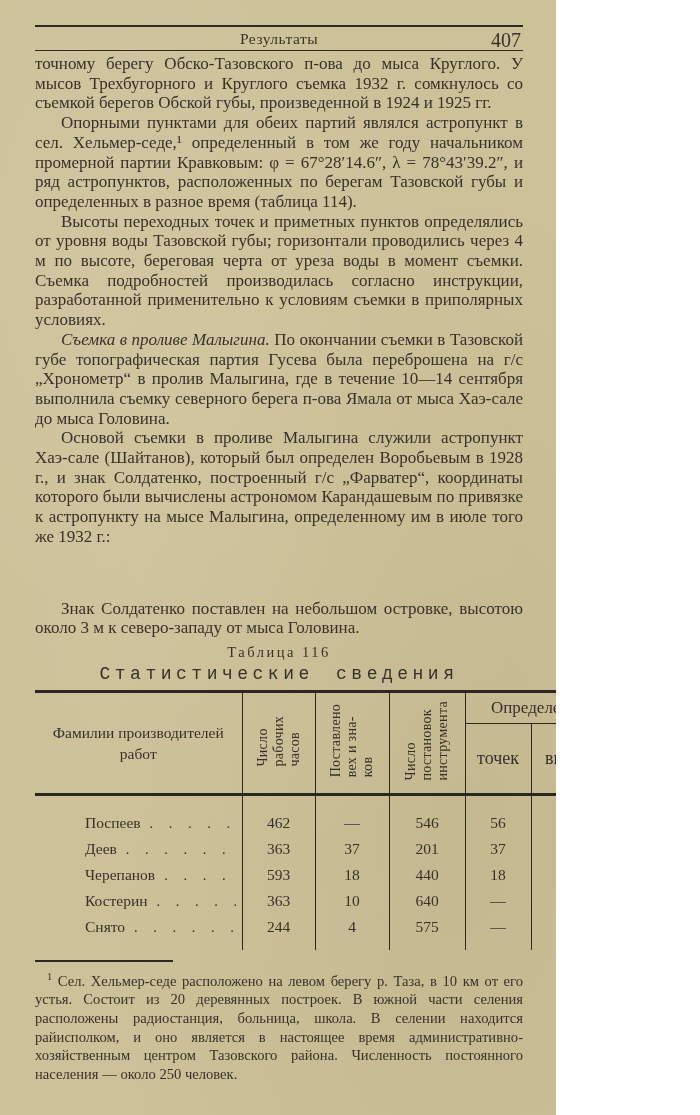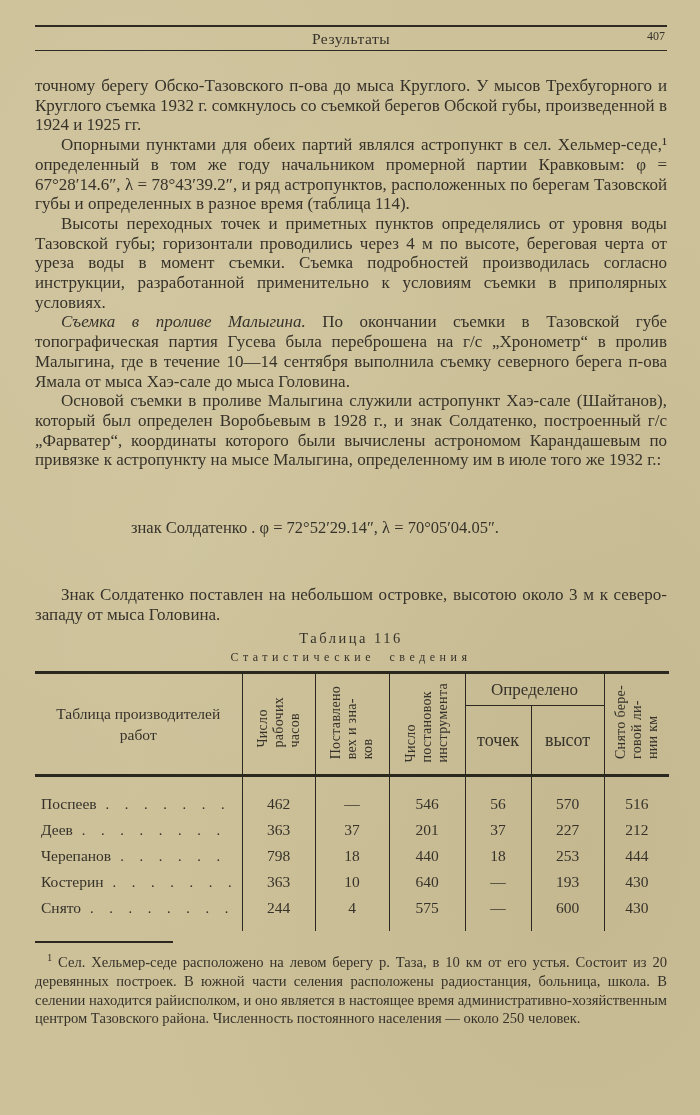--- a/index.html
+++ b/index.html
@@ -1,66 +1,66 @@
 <!DOCTYPE html>
 <html><head>
 <meta charset="utf-8">
 <style>
   html,body { margin:0; padding:0; }
   .page {
     position:relative;
-    width:700px; height:1115px;
+    width:556px; height:1115px;
     overflow:hidden;
     box-sizing:border-box;
     background:
       radial-gradient(ellipse at 18% 22%, rgba(255,255,240,.07), transparent 45%),
       radial-gradient(ellipse at 82% 75%, rgba(110,92,50,.09), transparent 55%),
       radial-gradient(ellipse at 50% 50%, rgba(255,250,220,.05), transparent 70%),
       #cdc199;
     font-family:"Liberation Serif","DejaVu Serif",serif;
     color:#36322a;
   }
   .content { padding:25px 33px 0 35px; }
 
   
   .top-rule { border-top:2.5px solid #2e2b23; }
   .running-head { position:relative; height:21px; margin-top:2px; border-bottom:1.4px solid #2e2b23; }
   .running-title { position:absolute; left:0; right:0; top:1px; text-align:center; font-size:15.5px; letter-spacing:.5px; }
-  .running-page { position:absolute; right:2px; top:0; font-size:12px; }
-
-  
-  .bodytext { margin-top:25px; font-size:17px; line-height:19.7px; text-align:justify; }
+  .running-page { position:absolute; right:2px; top:0; font-size:20px; }
+
+  
+  .bodytext { margin-top:3px; font-size:17px; line-height:19.7px; text-align:justify; }
   .bodytext p { margin:0; text-indent:26px; }
   .bodytext p.noindent { text-indent:0; }
   .lead-italic { font-style:italic; }
 
   .coords { margin:5px 0 5px 96px; white-space:pre; font-size:16.5px; line-height:21px; }
   .coords div { margin:0; }
 
   
   .table-label { text-align:center; font-size:14.5px; letter-spacing:2.5px; margin-top:6px; }
-  .table-title { text-align:center; font-size:12px; letter-spacing:4.5px; word-spacing:7px; margin-top:3px; }
+  .table-title { text-align:center; font-size:18px; letter-spacing:4.5px; word-spacing:7px; margin-top:3px;font-family:Liberation Mono, monospace; }
 
   
   table.stats { border-collapse:collapse; table-layout:fixed; width:634px; margin-top:6px; border-top:3px solid #2b2820; }
   .stats thead { border-bottom:3px solid #2b2820; }
   .stats th { font-weight:normal; padding:0; border-right:1.2px solid #2b2820; text-align:center; vertical-align:middle; }
   .stats thead tr.r1 th:last-child { border-right:none; }
   .th-names { font-size:15.5px; line-height:21px; white-space:pre-line; }
   .th-rot { height:100px; }
   .rot { display:inline-block; writing-mode:vertical-rl; transform:rotate(180deg); white-space:pre-line; font-size:14px; line-height:16px; letter-spacing:.3px; text-align:left; }
   .th-group { font-size:17px; height:30px; border-bottom:1.2px solid #2b2820; }
   .th-sub { font-size:18px; height:68px; }
   .stats td { padding:0 4px; border-right:1.2px solid #2b2820; font-size:15.5px; text-align:center; vertical-align:middle; height:26px; }
   .stats td:last-child, .stats th:last-child { border-right:none; }
   .stats thead tr.r2 th:last-child { border-right:1.2px solid #2b2820; }
   .stats tbody tr:first-child td { padding-top:14px; }
   .stats tbody tr:last-child td { padding-bottom:10px; }
   .td-name { text-align:left; }
-  .namewrap { display:flex; align-items:baseline; padding-left:2px; }
+  .namewrap { display:flex; align-items:baseline; padding-left:2px;margin-left:44px; }
   .nm { white-space:nowrap; }
   .leaders { flex:1 1 auto; overflow:hidden; white-space:nowrap; letter-spacing:6px; margin-left:9px; margin-right:2px; font-size:14.5px; }
 
   
   .footnote-sep { width:138px; border-top:2px solid #2b2820; margin:10px 0 6px; }
   .footnote { margin:0; font-size:14.6px; line-height:18.6px; text-align:justify; text-indent:12px; }
   .footnote sup { font-size:10.5px; }
 </style>
 </head>
 <body>
@@ -75,42 +75,41 @@
     </div>
 
     <div class="bodytext">
       <p class="noindent">точному берегу Обско-Тазовского п-ова до мыса Круглого. У мысов Трехбугорного и Круглого съемка 1932 г. сомкнулось со съемкой берегов Обской губы, произведенной в 1924 и 1925 гг.</p>
       <p>Опорными пунктами для обеих партий являлся астропункт в сел. Хельмер-седе,¹ определенный в том же году начальником промерной партии Кравковым: φ = 67°28′14.6″, λ = 78°43′39.2″, и ряд астропунктов, расположенных по берегам Тазовской губы и определенных в разное время (таблица 114).</p>
       <p>Высоты переходных точек и приметных пунктов определялись от уровня воды Тазовской губы; горизонтали проводились через 4 м по высоте, береговая черта от уреза воды в момент съемки. Съемка подробностей производилась согласно инструкции, разработанной применительно к условиям съемки в приполярных условиях.</p>
       <p><span class="lead-italic">Съемка в проливе Малыгина.</span><span> По окончании съемки в Тазовской губе топографическая партия Гусева была переброшена на г/с „Хронометр“ в пролив Малыгина, где в течение 10—14 сентября выполнила съемку северного берега п-ова Ямала от мыса Хаэ-сале до мыса Головина.</span></p>
       <p>Основой съемки в проливе Малыгина служили астропункт Хаэ-сале (Шайтанов), который был определен Воробьевым в 1928 г., и знак Солдатенко, построенный г/с „Фарватер“, координаты которого были вычислены астрономом Карандашевым по привязке к астропункту на мысе Малыгина, определенному им в июле того же 1932 г.:</p>
 
       <div class="coords">
-        <div>знак Солдатенко . φ = 72°52′29.14″, λ = 70°05′04.05″.</div>
       </div>
 
       <p>Знак Солдатенко поставлен на небольшом островке, высотою около 3 м к северо-западу от мыса Головина.</p>
     </div>
 
     <div class="table-label">Таблица 116</div>
     <div class="table-title">Статистические сведения</div>
 
     <table class="stats">
       <colgroup>
         <col style="width:207px">
           <col style="width:73px">
           <col style="width:74px">
           <col style="width:76px">
           <col style="width:66px">
           <col style="width:73px">
           <col style="width:65px">
       </colgroup>
       <thead>
         <tr class="r1">
-          <th rowspan="2" class="th-names">Таблица производителей
+          <th rowspan="2" class="th-names">Фамилии производителей
 работ</th>
           <th rowspan="2" class="th-rot"><span class="rot">Число
 рабочих
 часов</span></th>
           <th rowspan="2" class="th-rot"><span class="rot">Поставлено
 вех и зна-
 ков</span></th>
           <th rowspan="2" class="th-rot"><span class="rot">Число
 постановок
 инструмента</span></th>
@@ -153,21 +152,21 @@
           <td>227</td>
           <td>212</td>
         </tr>
         <tr>
           <td class="td-name">
               <span class="namewrap">
                 <span class="nm">Черепанов</span>
                 <span class="leaders">. . . . . . . . . . . . . . . . . .</span>
               </span>
             </td>
-          <td>798</td>
+          <td>593</td>
           <td>18</td>
           <td>440</td>
           <td>18</td>
           <td>253</td>
           <td>444</td>
         </tr>
         <tr>
           <td class="td-name">
               <span class="namewrap">
                 <span class="nm">Костерин</span>

